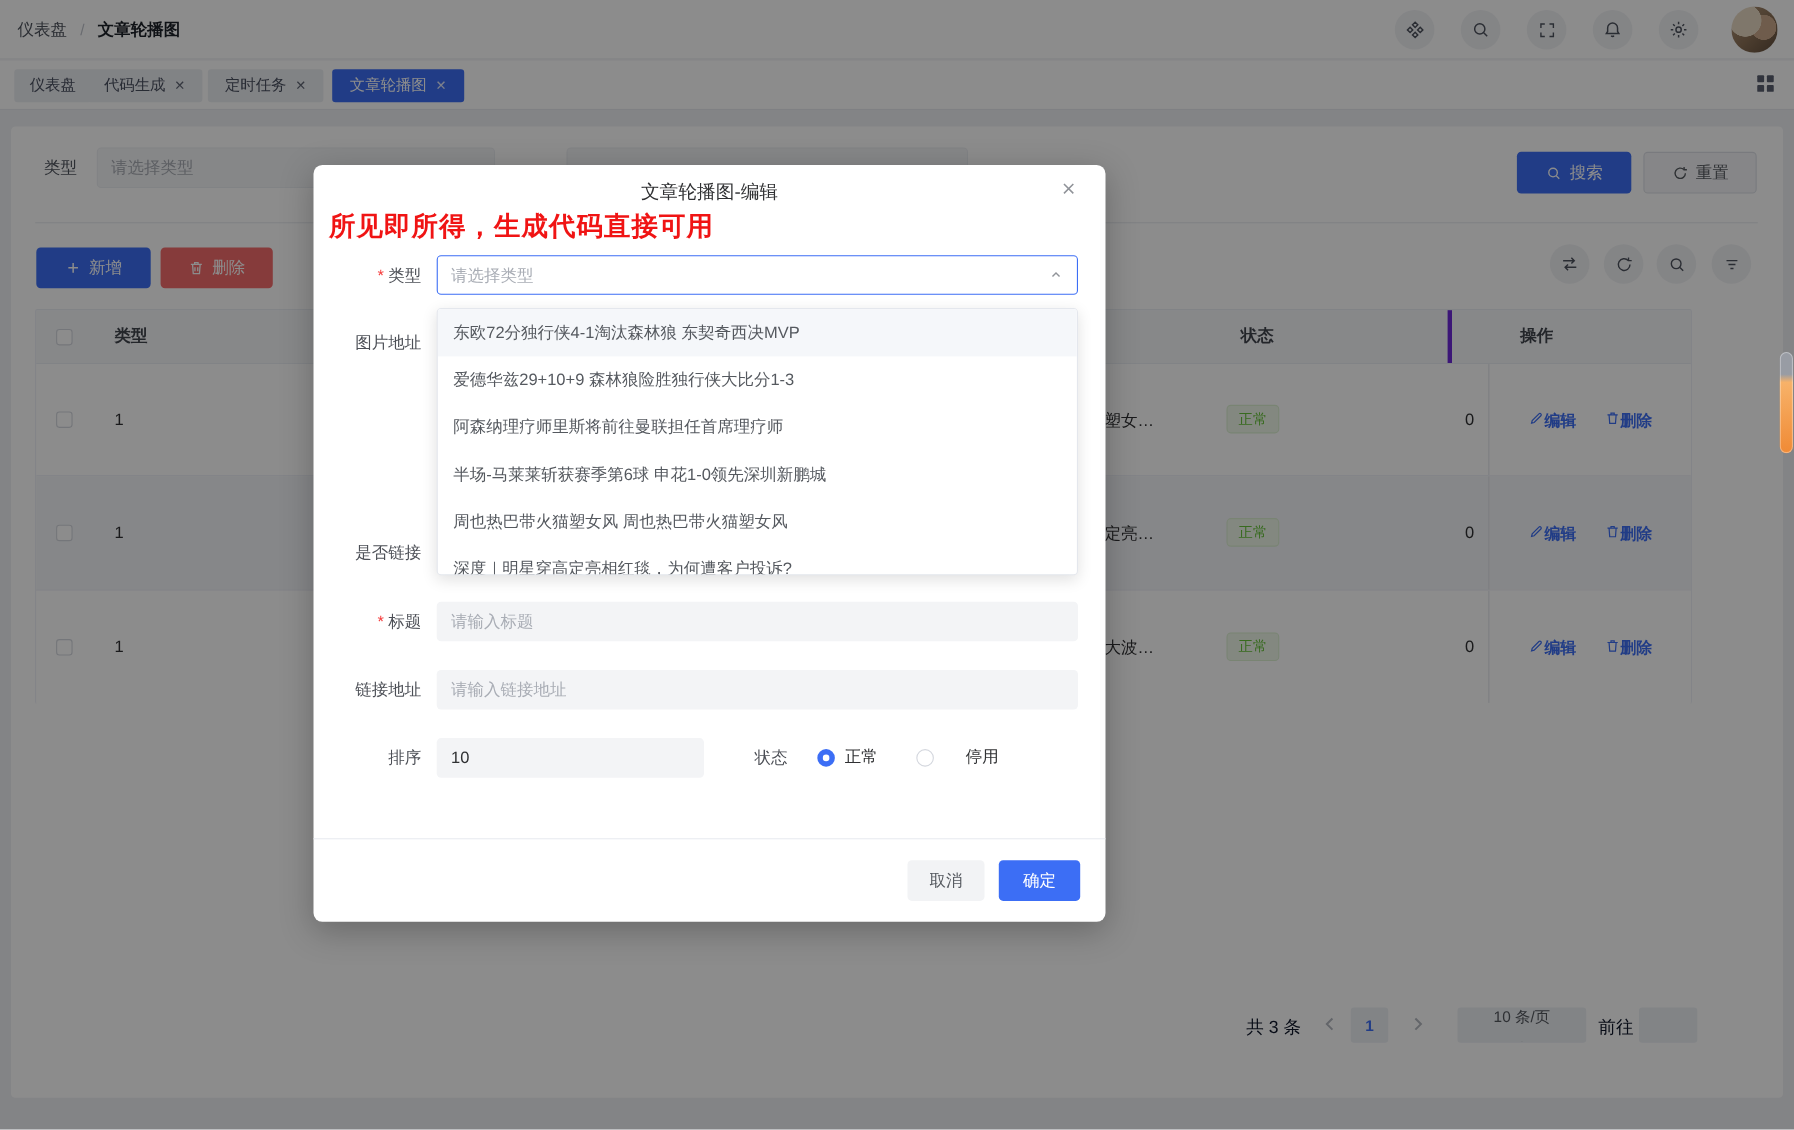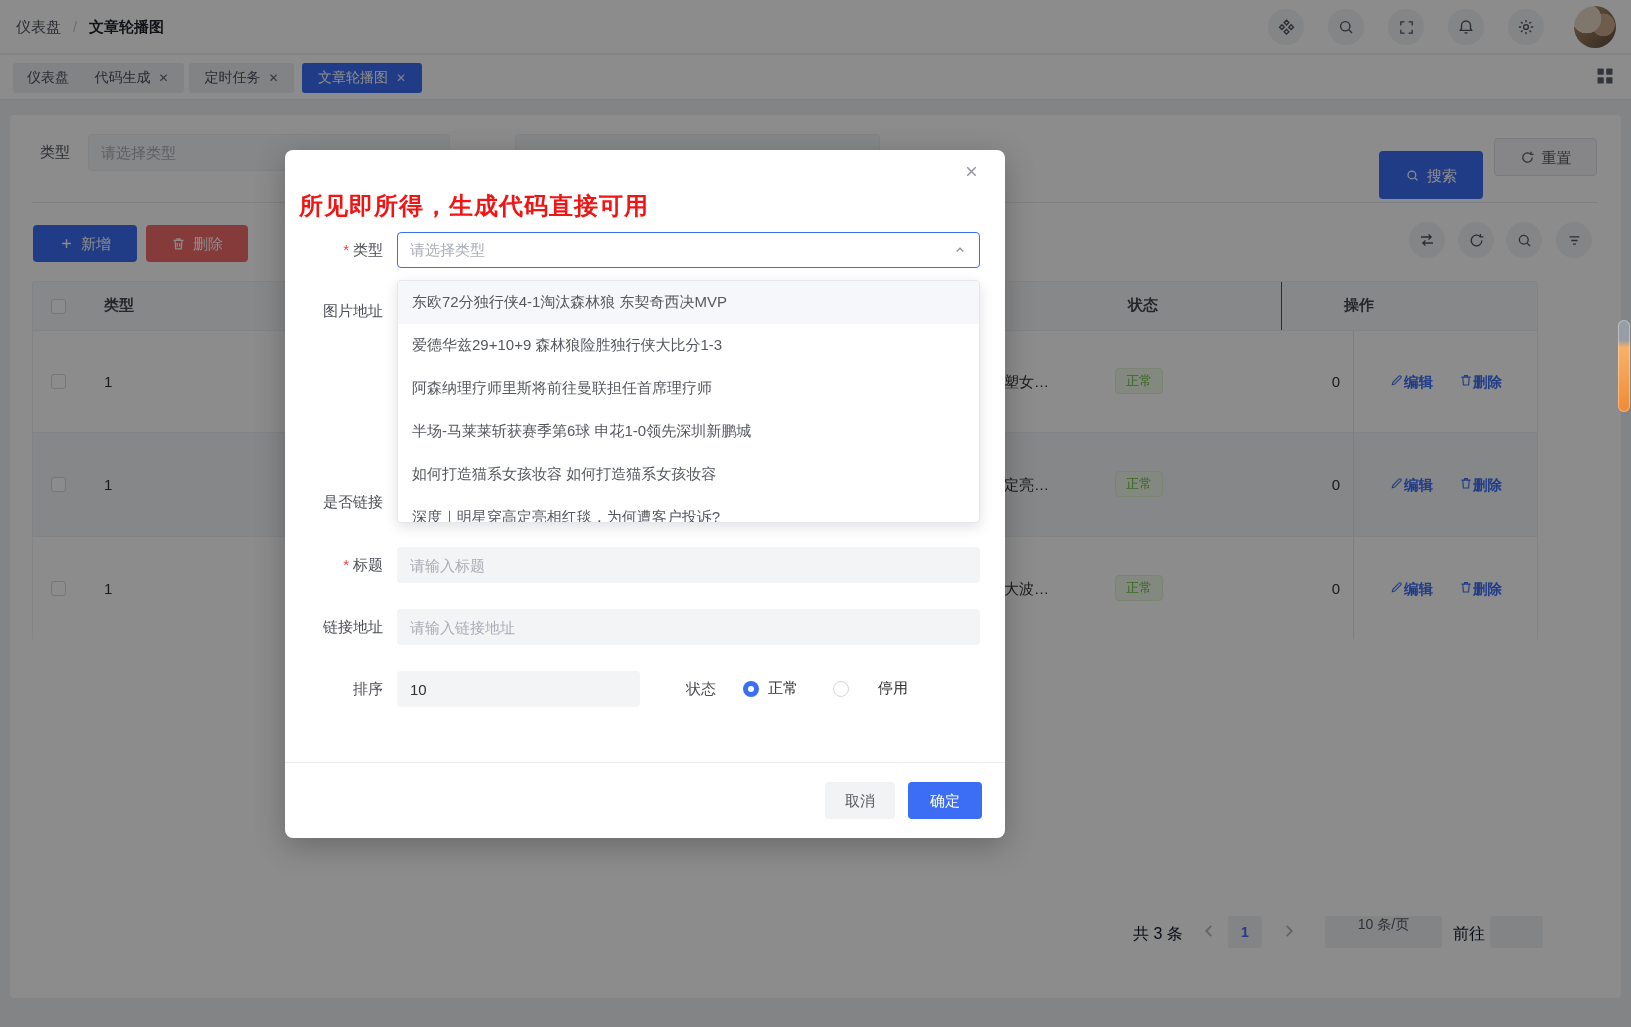--- a/index.html
+++ b/index.html
@@ -159,21 +159,21 @@
 
   <div class="abs card"></div>
 
   <span class="abs lbl" style="left:40px;top:143px;">类型</span>
   <div class="abs" style="left:88px;top:134px;width:362px;">
     <input class="input-filled" readonly="" placeholder="请选择类型" style="">
   </div>
   <div class="abs" style="left:515px;top:134px;width:365px;">
     <input class="input-filled" readonly="" style="">
   </div>
-  <button class="abs btn btn-primary" style="left:1379px;top:138px;width:104px;height:48px;margin-top:13px;">
+  <button class="abs btn btn-primary" style="left:1379px;top:138px;width:104px;height:38px;">
     <svg width="15" height="15" viewBox="0 0 24 24" fill="none" stroke="currentColor" stroke-width="2">
       <circle cx="11" cy="11" r="6.2"></circle>
         <path d="M15.8 15.8L20 20"></path>
     </svg>
     <span>搜索</span>
   </button>
   <button class="abs btn btn-plain" style="left:1494px;top:138px;width:103px;height:38px;">
     <svg width="15" height="15" viewBox="0 0 24 24" fill="none" stroke="currentColor" stroke-width="2">
       <path d="M19.5 12a7.5 7.5 0 1 1-2.2-5.3"></path>
         <path d="M17.6 2.8v4.1h4.1"></path>
@@ -219,21 +219,21 @@
     </svg>
   </div>
 
   <div class="abs" style="left:32px;top:281px;width:1506px;height:359px;border:1px solid var(--border);border-radius:2px;">
 
     <div class="abs" style="left:0;top:0;width:1504px;height:49px;background:#f6f7fa;border-bottom:1px solid var(--border);">
       <div class="abs checkbox" style="left:18px;top:17px;"></div>
       <span class="abs th" style="left:71px;top:14px;">类型</span>
       <span class="abs th" style="left:1080px;top:14px;width:60px;text-align:center;">状态</span>
       <span class="abs th" style="left:1288px;top:14px;width:60px;text-align:center;">排序</span>
-      <div class="abs" style="left:1248px;top:0;width:184px;height:48px;background:#f6f7fa;border-left:1px solid #6d28d9;">
+      <div class="abs" style="left:1283px;top:0;width:184px;height:48px;background:#f6f7fa;border-left:4px solid #6d28d9;">
         <span class="abs th" style="left:62px;top:14px;">操作</span>
       </div>
     </div>
 
     <div class="abs" style="left:0;top:49px;width:1504px;height:102px;background:#fff;border-bottom:1px solid var(--border);">
       <div class="abs checkbox" style="left:18px;top:43px;"></div>
       <span class="abs td" style="left:71px;top:42px;">1</span>
       <span class="abs td" style="left:956px;top:42px;white-space:nowrap;">猫塑女…</span>
       <span class="abs tag-success" style="left:1082px;top:37px;">正常</span>
       <span class="abs td" style="left:1288px;top:42px;width:30px;text-align:center;">0</span>
@@ -317,20 +317,21 @@
     <svg width="13" height="13" viewBox="0 0 24 24" fill="none" stroke="#909399" stroke-width="2.4">
         <path d="M6.5 9.5L12 15l5.5-5.5"></path>
       </svg>
   </div>
   <span class="abs pg-text" style="left:1453px;top:924px;">前往</span>
   <div class="abs pg-box" style="left:1490px;top:916px;width:53px;height:32px;"></div>
 
   <div class="abs overlay"></div>
 
   <div class="abs modal">
+    <div class="abs modal-title" style="left:0;top:13px;width:720px;">文章轮播图-编辑</div>
     <div class="abs" style="left:678px;top:13px;color:#909399;cursor:pointer;">
       <svg width="17" height="17" viewBox="0 0 24 24" fill="none" stroke="currentColor" stroke-width="2">
           <path d="M6 6l12 12M18 6L6 18"></path>
         </svg>
     </div>
     <div class="abs annotation" style="left:14px;top:40px;white-space:nowrap;">所见即所得，生成代码直接可用</div>
 
     <div class="abs flabel" style="left:0;top:91px;width:98px;">
       <span class="req">*</span><span>类型</span>
     </div>
@@ -386,21 +387,21 @@
       <div class="option">
           <span>爱德华兹29+10+9 森林狼险胜独行侠大比分1-3</span>
         </div>
       <div class="option">
           <span>阿森纳理疗师里斯将前往曼联担任首席理疗师</span>
         </div>
       <div class="option">
           <span>半场-马莱莱斩获赛季第6球 申花1-0领先深圳新鹏城</span>
         </div>
       <div class="option">
-          <span>如何打造猫系女孩妆容 如何打造猫系女孩妆容</span>
+          <span>周也热巴带火猫塑女风 周也热巴带火猫塑女风</span>
         </div>
       <div class="option">
           <span>深度｜明星穿高定亮相红毯，为何遭客户投诉?</span>
         </div>
     </div>
   </div>
 
   <div class="abs scroll-thumb" style="top:320px;height:92px;"></div>
 
 </div>

